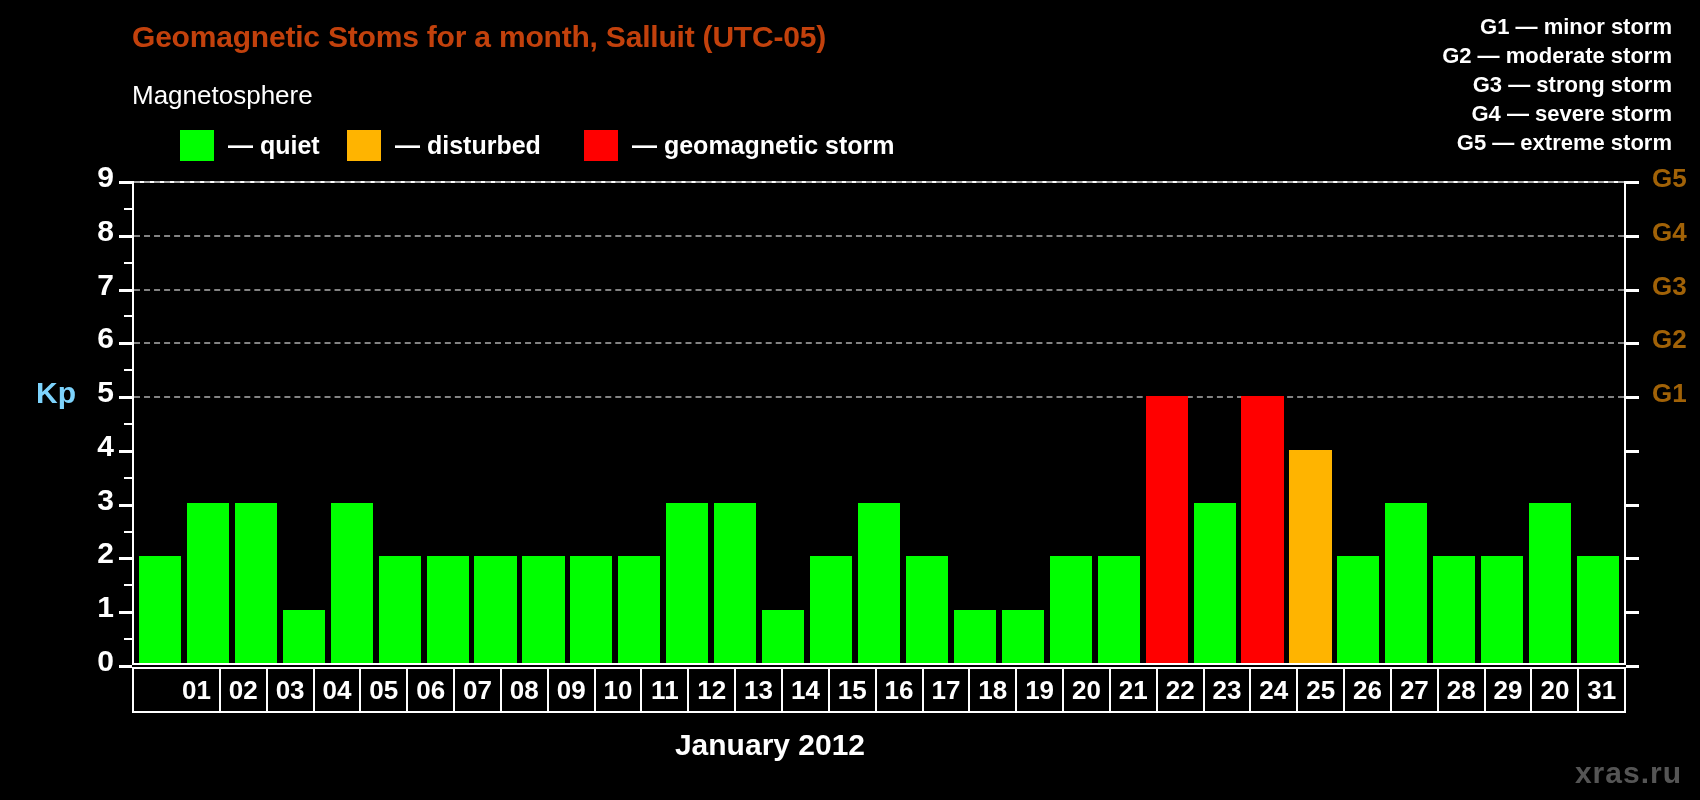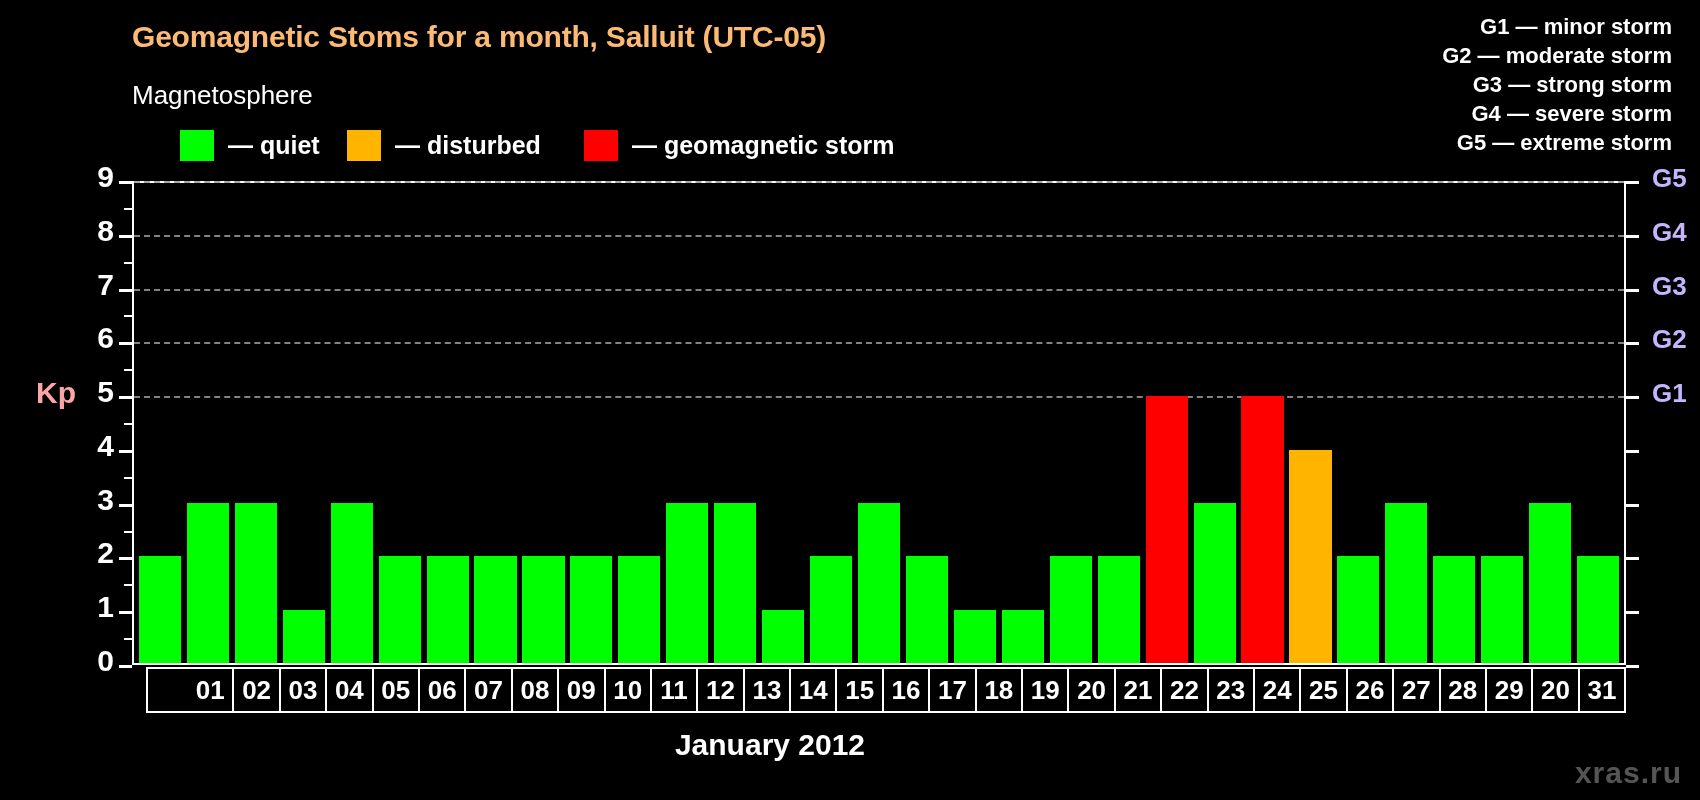--- a/index.html
+++ b/index.html
@@ -1,20 +1,20 @@
 <!DOCTYPE html>
 <html><head>
 <meta charset="utf-8">
 <style>
   html,body{margin:0;padding:0;background:#000;}
   body{width:1700px;height:800px;overflow:hidden;font-family:"Liberation Sans",sans-serif;color:#fff;}
   #root{position:relative;width:1700px;height:800px;background:#000;}
 
   
-  .title{position:absolute;left:132px;top:20px;font-size:30px;font-weight:bold;color:#fdba74;white-space:nowrap;letter-spacing:-0.2px;}
+  .title{position:absolute;left:132px;top:20px;font-size:30px;font-weight:bold;color:#c2410c;white-space:nowrap;letter-spacing:-0.2px;}
   .subtitle{position:absolute;left:132px;top:80px;font-size:26px;font-weight:normal;color:#fff;white-space:nowrap;}
 
   
   .legend-row{position:absolute;left:132px;top:128px;height:34px;}
   .lg-item{position:absolute;top:0;display:flex;align-items:center;height:34px;white-space:nowrap;}
   .lg-swatch{width:34px;height:31px;display:block;}
   .lg-text{font-size:25px;font-weight:bold;color:#fff;margin-left:14px;}
 
   
   .gleg{position:absolute;right:28px;top:12px;text-align:right;}
@@ -24,31 +24,31 @@
   #plot{position:absolute;left:132px;top:181px;width:1494px;height:484px;
         border:2px solid #fff;border-top:2px solid #fff;box-sizing:border-box;background:#000;}
   .gridline{position:absolute;left:0;right:0;height:0;
             border-top:2px dashed #9a9a9a;opacity:.85;}
   #bars{position:absolute;left:0;top:0;right:0;bottom:0;display:flex;align-items:flex-end;
         padding:0 2px;box-sizing:border-box;}
   .bar-cell{flex:1 1 0;height:100%;display:flex;align-items:flex-end;justify-content:center;}
   .bar{width:88%;}
   .ylab{position:absolute;font-size:30px;font-weight:bold;color:#fff;text-align:right;width:40px;}
   .ytickmark{position:absolute;width:13px;height:0;border-top:3px solid #fff;}
-  .kp-label{position:absolute;left:36px;top:376px;font-size:30px;font-weight:bold;color:#fca5a5;}
-
-  
-  .glab{position:absolute;font-size:26px;font-weight:bold;color:#c4b5fd;}
+  .kp-label{position:absolute;left:36px;top:376px;font-size:30px;font-weight:bold;color:#7dd3fc;}
+
+  
+  .glab{position:absolute;font-size:26px;font-weight:bold;color:#a16207;}
   .gtickmark{position:absolute;width:13px;height:0;border-top:3px solid #fff;}
 
   
   #days{position:absolute;left:132px;top:667px;width:1494px;height:46px;display:flex;box-sizing:border-box;}
   .day-box{flex:1 1 0;border:2px solid #fff;margin-left:-2px;display:flex;align-items:center;justify-content:center;
            font-size:26px;font-weight:bold;color:#fff;box-sizing:border-box;background:#000;}
-  .day-box:first-child{margin-left:14px;padding-left:40px;}
+  .day-box:first-child{margin-left:0;padding-left:40px;}
 
   
   .month{position:absolute;left:0;top:728px;width:1700px;text-align:center;font-size:30px;font-weight:bold;color:#fff;}
   .month-inner{display:inline-block;position:relative;left:-80px;}
   .watermark{position:absolute;right:18px;bottom:10px;font-size:30px;font-weight:bold;color:#555;letter-spacing:1px;}
 </style>
 </head>
 <body>
 
 <div id="root">

